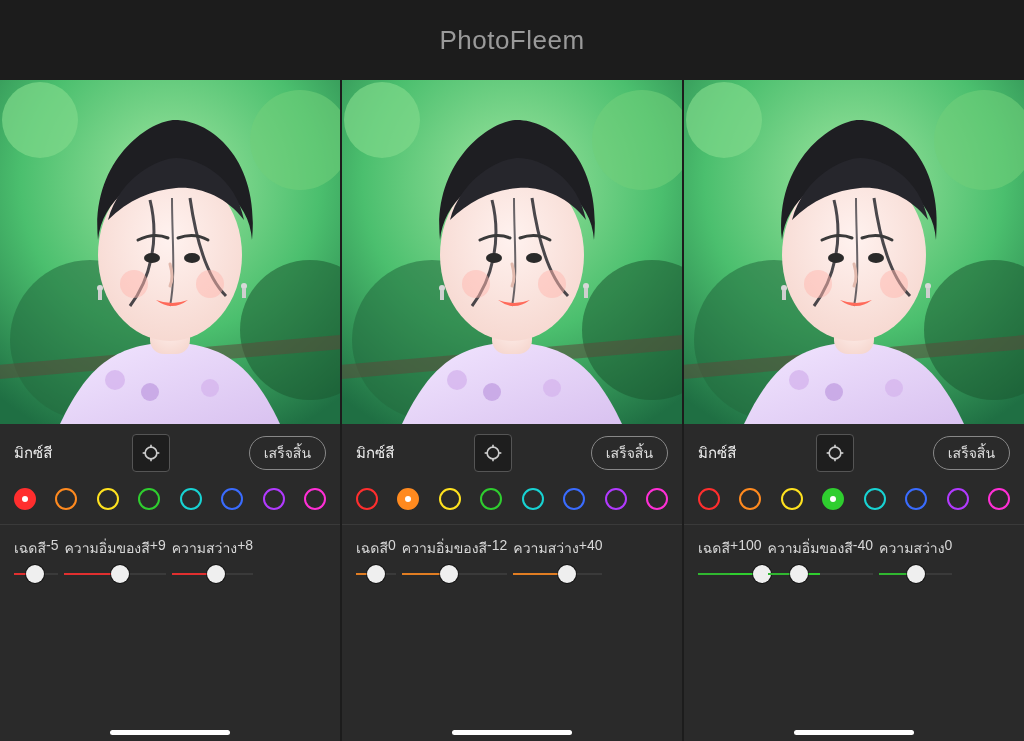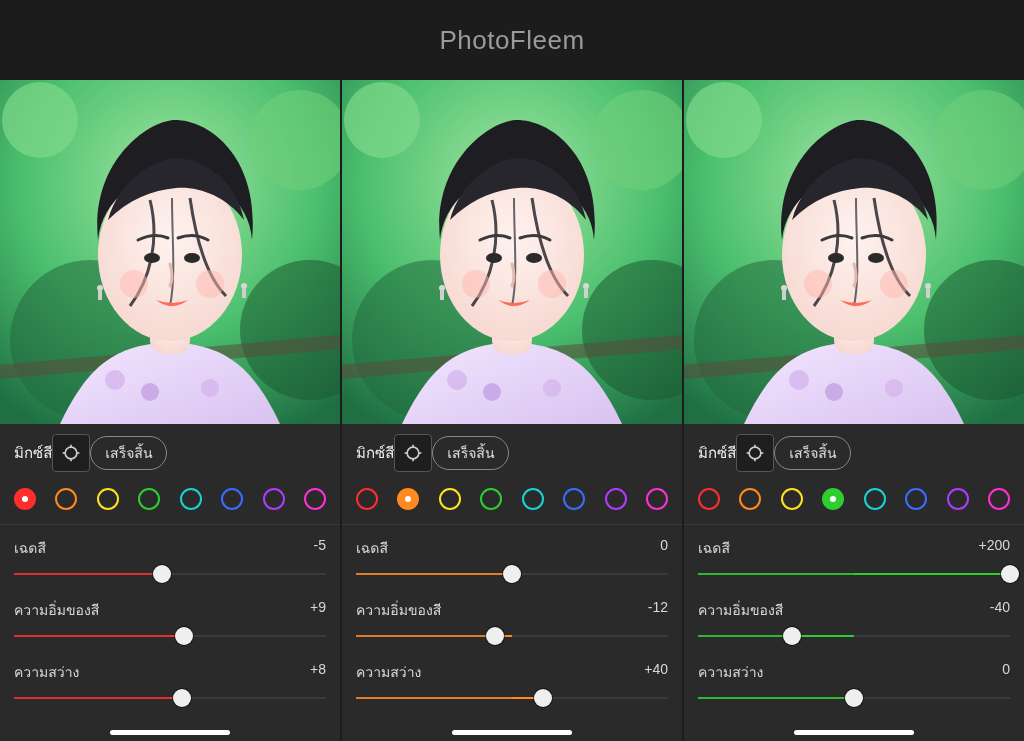--- a/index.html
+++ b/index.html
@@ -3,31 +3,31 @@
 <meta charset="utf-8">
 <style>
   html,body{margin:0;padding:0;background:#1c1c1c;color:#e8e8e8;font-family:-apple-system,Helvetica,Arial,sans-serif;font-size:14px;}
   .page{width:1024px;height:741px;background:#1c1c1c;display:flex;flex-direction:column;}
   .header{height:80px;display:flex;align-items:center;justify-content:center;color:#9a9a9a;font-size:26px;letter-spacing:0.5px;}
   .panels{display:flex;flex:1;gap:2px;}
   .panel{flex:1;display:flex;flex-direction:column;background:#000;position:relative;}
   .photo{flex:0 0 344px;position:relative;overflow:hidden;}
   .photo svg{width:100%;height:100%;display:block;}
   .controls{flex:1;background:#2a2a2a;padding:0;display:flex;flex-direction:column;}
-  .toprow{display:flex;align-items:center;padding:10px 14px 8px 14px;}
+  .toprow{display:flex;align-items:center;justify-content:space-between;padding:10px 14px 8px 14px;}
   .mixlabel{color:#eee;font-size:15px;}
   .targetbtn{width:36px;height:36px;border:1px solid #555;border-radius:4px;background:#1e1e1e;display:flex;align-items:center;justify-content:center;}
   .targetbtn svg{width:20px;height:20px;stroke:#ccc;fill:none;}
   .donebtn{border:1px solid #888;border-radius:18px;padding:5px 14px;color:#ddd;font-size:14px;background:transparent;}
   .swatches{display:flex;justify-content:space-between;padding:8px 14px 14px 14px;border-bottom:1px solid #3a3a3a;}
   .sw{width:22px;height:22px;border-radius:50%;border:2px solid;display:flex;align-items:center;justify-content:center;cursor:pointer;box-sizing:border-box;}
   .sw.sel{background:var(--c);border-color:var(--c);position:relative;}
   .sw:not(.sel){border-color:var(--c);}
   .sw.sel::after{content:"";width:6px;height:6px;background:#fff;border-radius:50%;}
-  .sliders{padding:8px 14px 6px 14px;display:flex;flex-direction:column;gap:6px;}
+  .sliders{padding:8px 14px 6px 14px;display:flex;flex-direction:row;gap:6px;}
   .srow{display:flex;flex-direction:column;gap:6px;padding:4px 0 6px 0;}
   .srowhead{display:flex;justify-content:space-between;color:#d8d8d8;font-size:14px;}
   .track{position:relative;height:18px;}
   .rail{position:absolute;top:8px;left:0;right:0;height:2px;background:#555;}
   .fillL{position:absolute;top:8px;height:2px;}
   .fillR{position:absolute;top:8px;height:2px;}
   .thumb{position:absolute;top:0;width:18px;height:18px;border-radius:50%;background:#efefef;transform:translateX(-50%);box-shadow:0 0 0 1px rgba(0,0,0,.5);}
   .homebar{height:5px;width:120px;background:#fff;border-radius:3px;position:absolute;bottom:6px;left:50%;transform:translateX(-50%);}
 </style>
 </head>
@@ -382,21 +382,21 @@
             <div class="sw sel" style="--c: #2fce2f;"></div>
             <div class="sw" style="--c: #18d3d3;"></div>
             <div class="sw" style="--c: #3a6cff;"></div>
             <div class="sw" style="--c: #b23aff;"></div>
             <div class="sw" style="--c: #ff2fd6;"></div>
           </div>
           <div class="sliders">
             <div class="srow">
               <div class="srowhead">
                 <span>เฉดสี</span>
-                <span>+200</span>
+                <span>+100</span>
               </div>
               <div class="track">
                 <div class="rail"></div>
                 <div class="fillL" style="background: rgb(58, 58, 58); left: 0px; width: 100%;"></div>
                 <div class="fillL" style="background: rgb(47, 206, 47); opacity: 0.85; left: 0px; width: 50%;"></div>
                 <div class="fillR" style="background: rgb(47, 206, 47); left: 50%; width: 50%;"></div>
                 <div class="thumb" style="left: 100%;"></div>
               </div>
             </div>
             <div class="srow">

